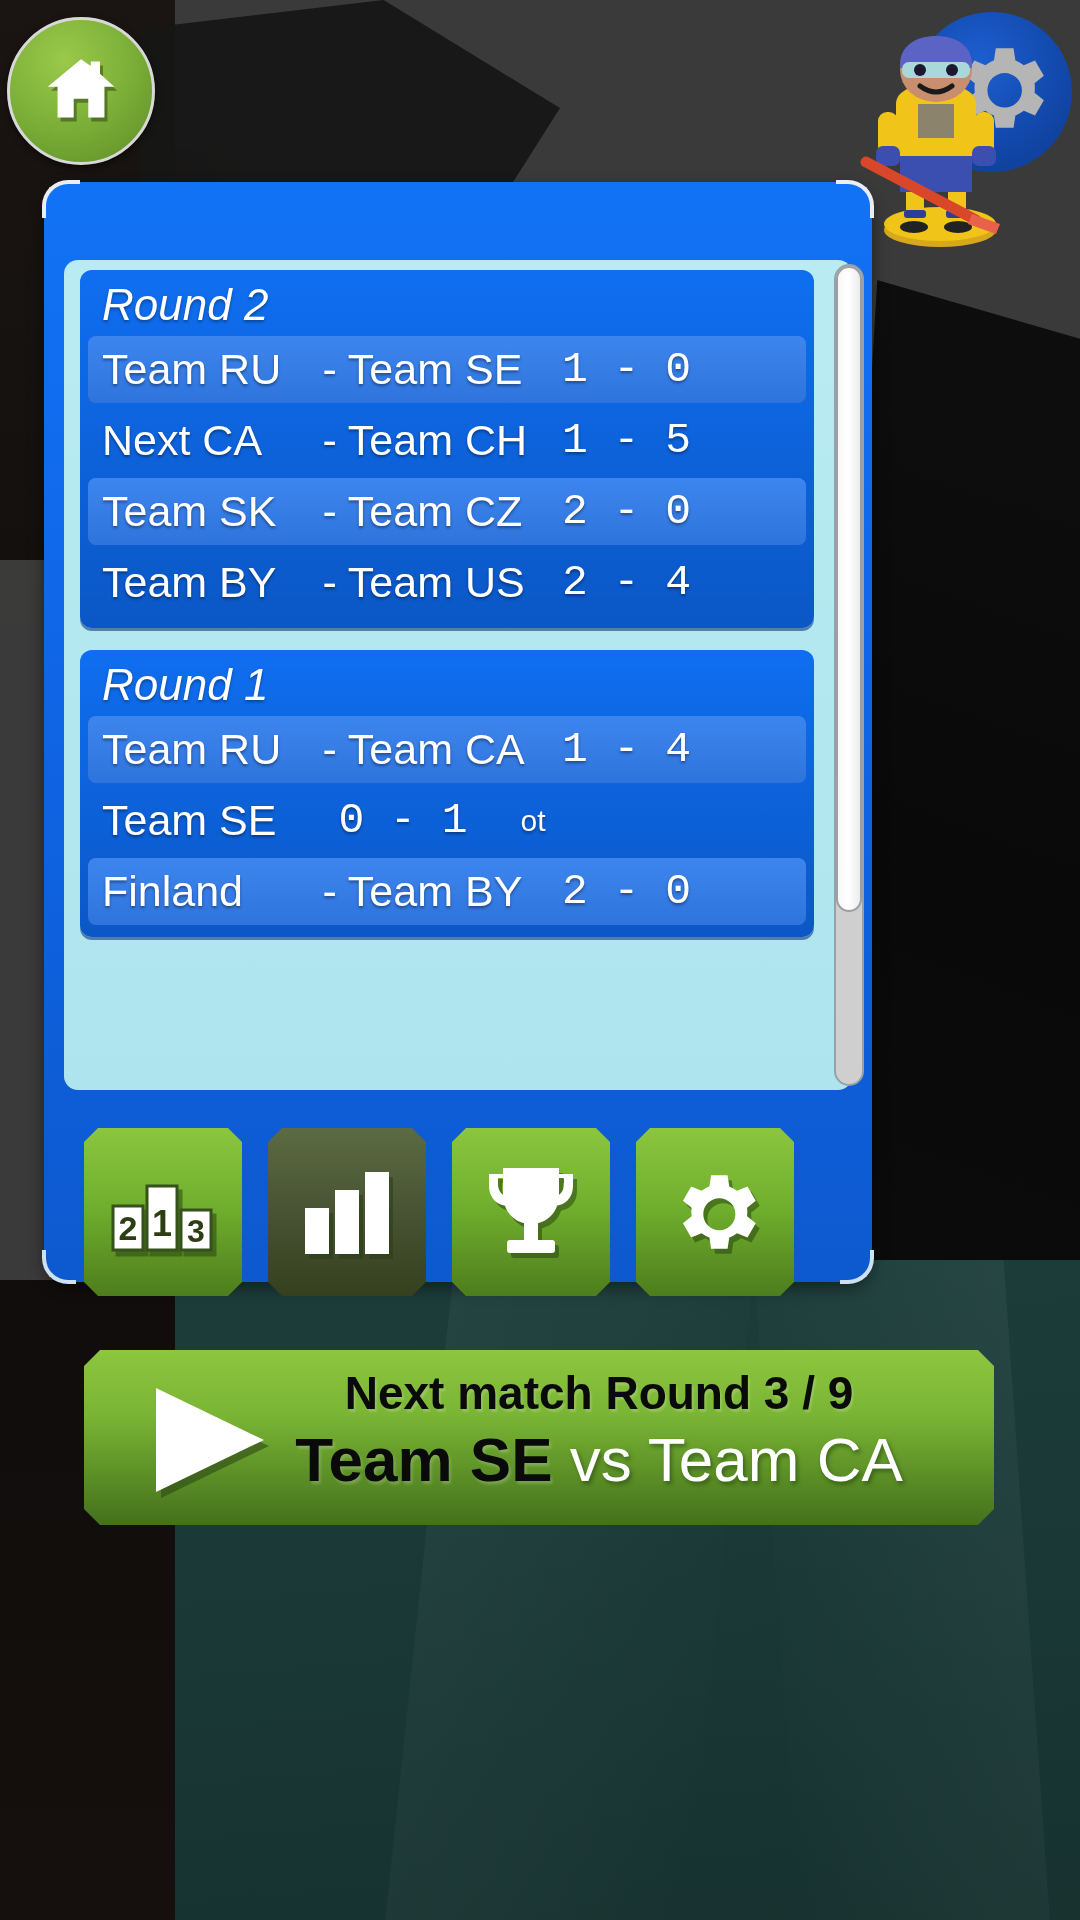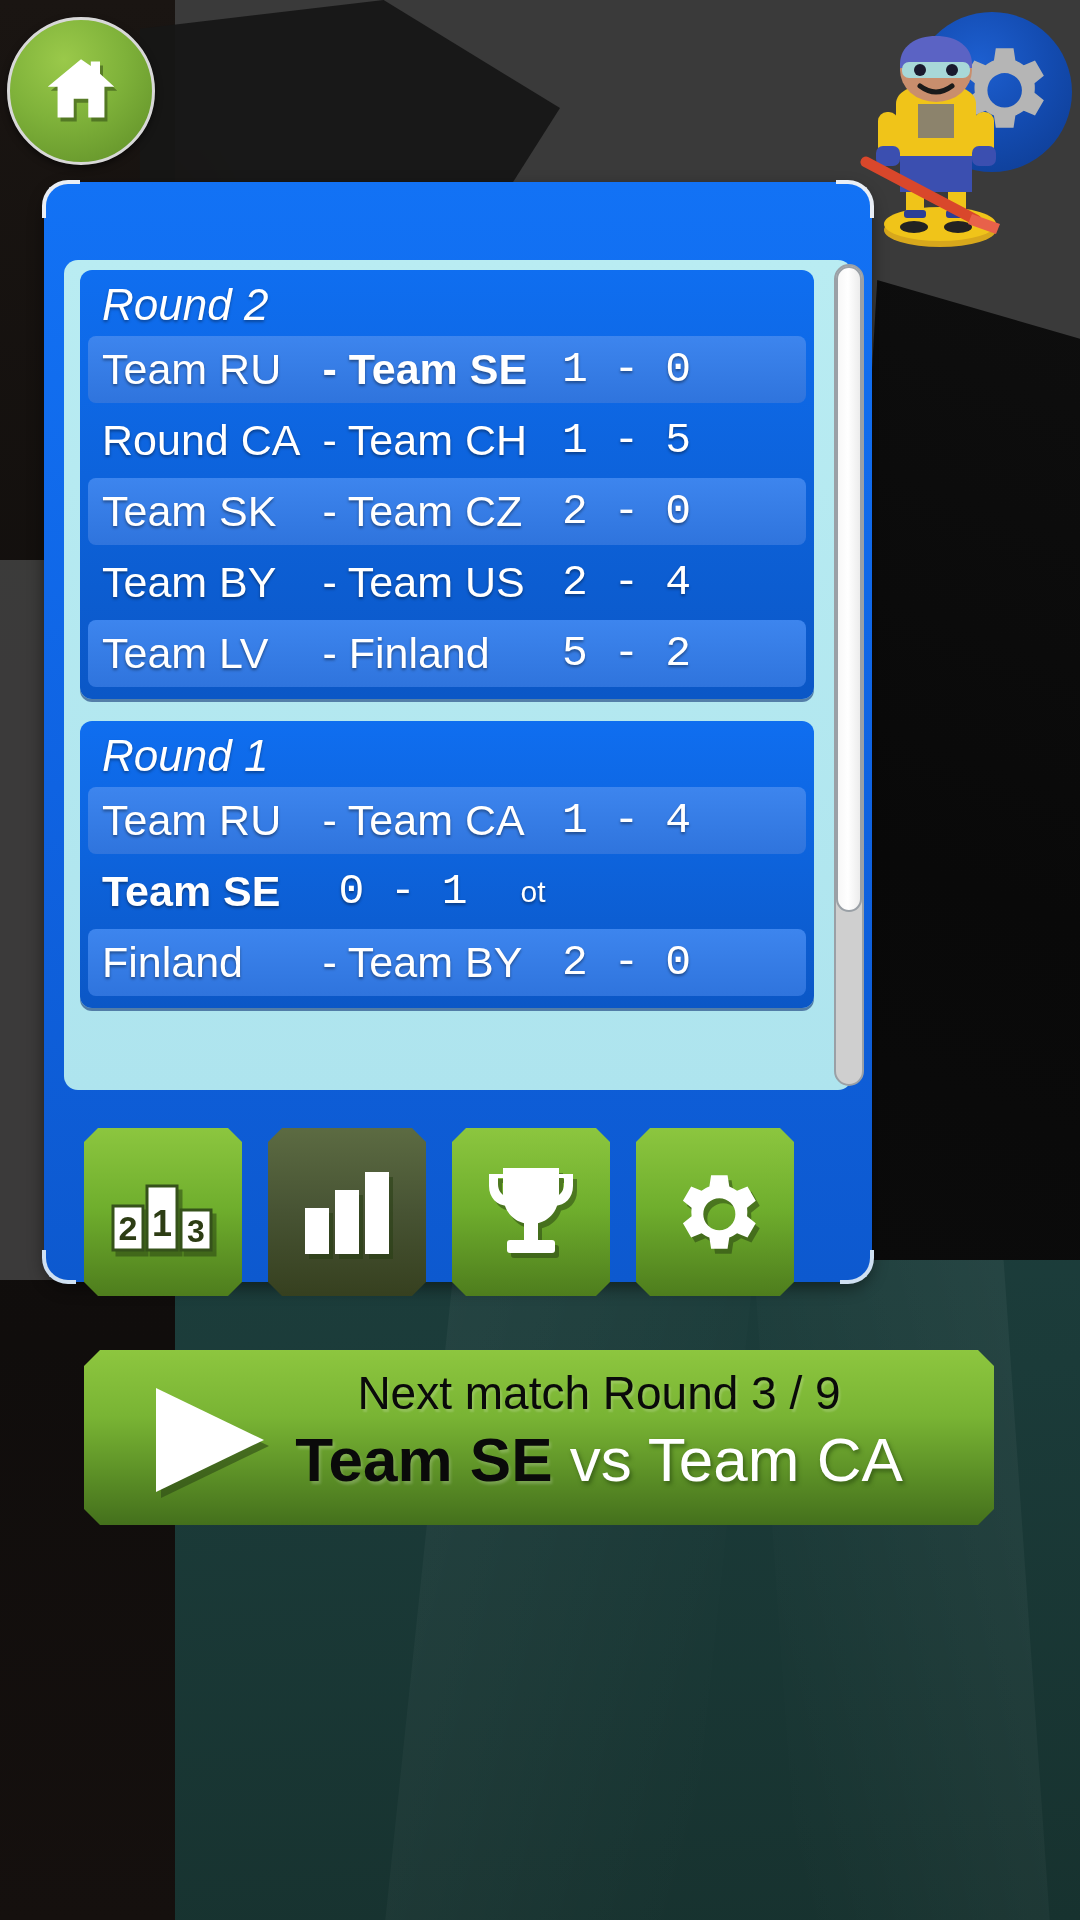--- a/index.html
+++ b/index.html
@@ -198,21 +198,21 @@
     font-size:43px;
     text-shadow:0 2px 3px rgba(0,0,0,.4);
   }
   .match-row.odd  { background:linear-gradient(180deg,#3d85ee 0%,#2f74dd 100%); }
   .match-row.even { background:transparent; }
 
   .cell-home  { width:235px; padding-left:14px; white-space:nowrap; }
   .cell-away  { width:225px; white-space:nowrap; }
   .cell-score { width:160px; text-align:center; white-space:nowrap;font-family:Liberation Mono, monospace; }
   .cell-flag  { width:100px; text-align:center; font-size:30px; white-space:nowrap; }
-  .bold-team  { font-weight:bold; }
+  .bold-team  { font-weight:normal; }
 
   
   .scroll-track {
     position:absolute; right:8px; top:82px; width:30px; height:822px;
     background:#cfcfcf;
     border:2px solid #9aa0a6;
     border-radius:15px;
   }
   .scroll-thumb {
     position:absolute; left:0; top:0; width:100%; height:79%;
@@ -254,21 +254,21 @@
     position:absolute; left:72px; top:38px;
     width:0; height:0;
     border-left:108px solid #fff;
     border-top:52px solid transparent;
     border-bottom:52px solid transparent;
     filter:drop-shadow(5px 6px 0 rgba(40,65,20,.55));
   }
   .cta-line1 {
     position:absolute; left:0; right:0; top:16px;
     text-align:center;
-    font-size:46px; font-weight:normal; color:#0a0a0a;
+    font-size:46px; font-weight:bold; color:#0a0a0a;
     text-shadow:2px 3px 2px rgba(255,255,255,.18);
     padding-left:120px;
   }
   .cta-line2 {
     position:absolute; left:0; right:0; top:74px;
     text-align:center;
     font-size:62px; font-weight:bold;
     padding-left:120px;
     white-space:nowrap;
   }
@@ -343,41 +343,35 @@
       <div class="list-inner" id="round-list">
           <div class="round-block">
             <div class="round-title">Round 2</div>
             <div class="match-row odd">
               <div class="cell-home">Team RU</div>
               <div class="cell-away bold-team">- Team SE</div>
               <div class="cell-score">1 - 0</div>
               <div class="cell-flag"></div>
             </div>
             <div class="match-row even">
-              <div class="cell-home">Round CA</div>
+              <div class="cell-home">Next CA</div>
               <div class="cell-away">- Team CH</div>
               <div class="cell-score">1 - 5</div>
               <div class="cell-flag"></div>
             </div>
             <div class="match-row odd">
               <div class="cell-home">Team SK</div>
               <div class="cell-away">- Team CZ</div>
               <div class="cell-score">2 - 0</div>
               <div class="cell-flag"></div>
             </div>
             <div class="match-row even">
               <div class="cell-home">Team BY</div>
               <div class="cell-away">- Team US</div>
               <div class="cell-score">2 - 4</div>
-              <div class="cell-flag"></div>
-            </div>
-            <div class="match-row odd">
-              <div class="cell-home">Team LV</div>
-              <div class="cell-away">- Finland</div>
-              <div class="cell-score">5 - 2</div>
               <div class="cell-flag"></div>
             </div>
             <div style="height: 8px;"></div>
           </div>
           <div class="round-block">
             <div class="round-title">Round 1</div>
             <div class="match-row odd">
               <div class="cell-home">Team RU</div>
               <div class="cell-away">- Team CA</div>
               <div class="cell-score">1 - 4</div>

